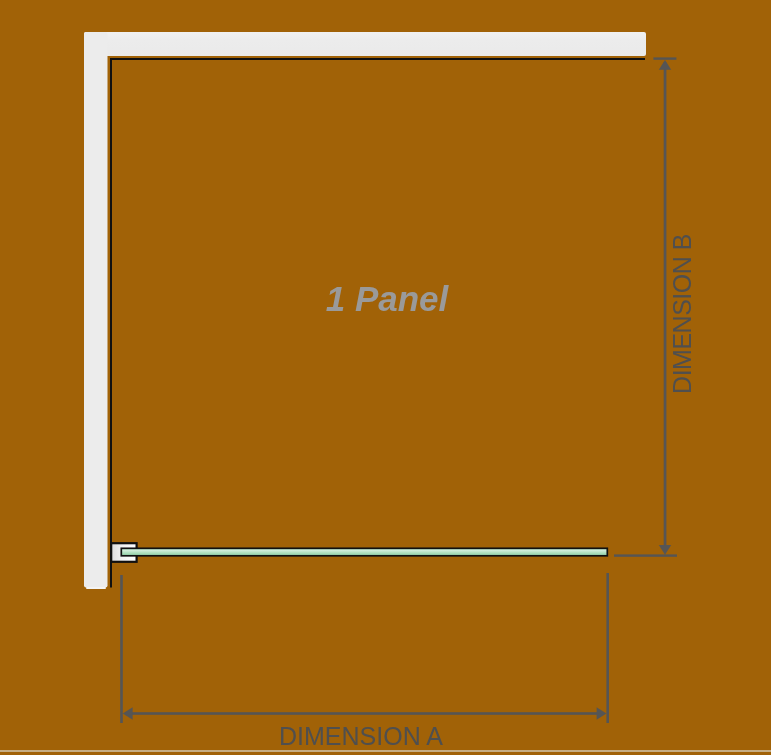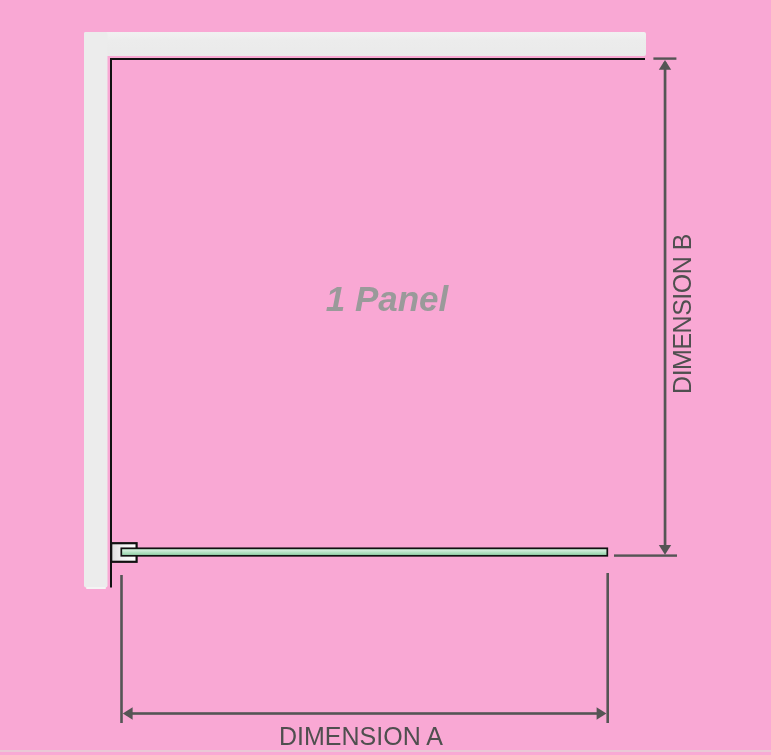--- a/index.html
+++ b/index.html
@@ -1,16 +1,16 @@
 <!DOCTYPE html>
 <html><head>
 <meta charset="utf-8">
 <style>
   html,body{margin:0;padding:0;background:#ffffff;}
-  .stage{position:relative;width:771px;height:755px;background:#f9a8d4;overflow:hidden;
+  .stage{position:relative;width:771px;height:755px;background:#a16207;overflow:hidden;
          font-family:"Liberation Sans", sans-serif;}
 </style>
 </head>
 <body>
 <div class="stage">
 <svg width="771" height="755" viewBox="0 0 771 755" xmlns="http://www.w3.org/2000/svg">
   <defs>
     <linearGradient id="glassGrad" x1="0" y1="0" x2="0" y2="1">
       <stop offset="0%" stop-color="#a9dcba"></stop>
       <stop offset="30%" stop-color="#cfecd9"></stop>

